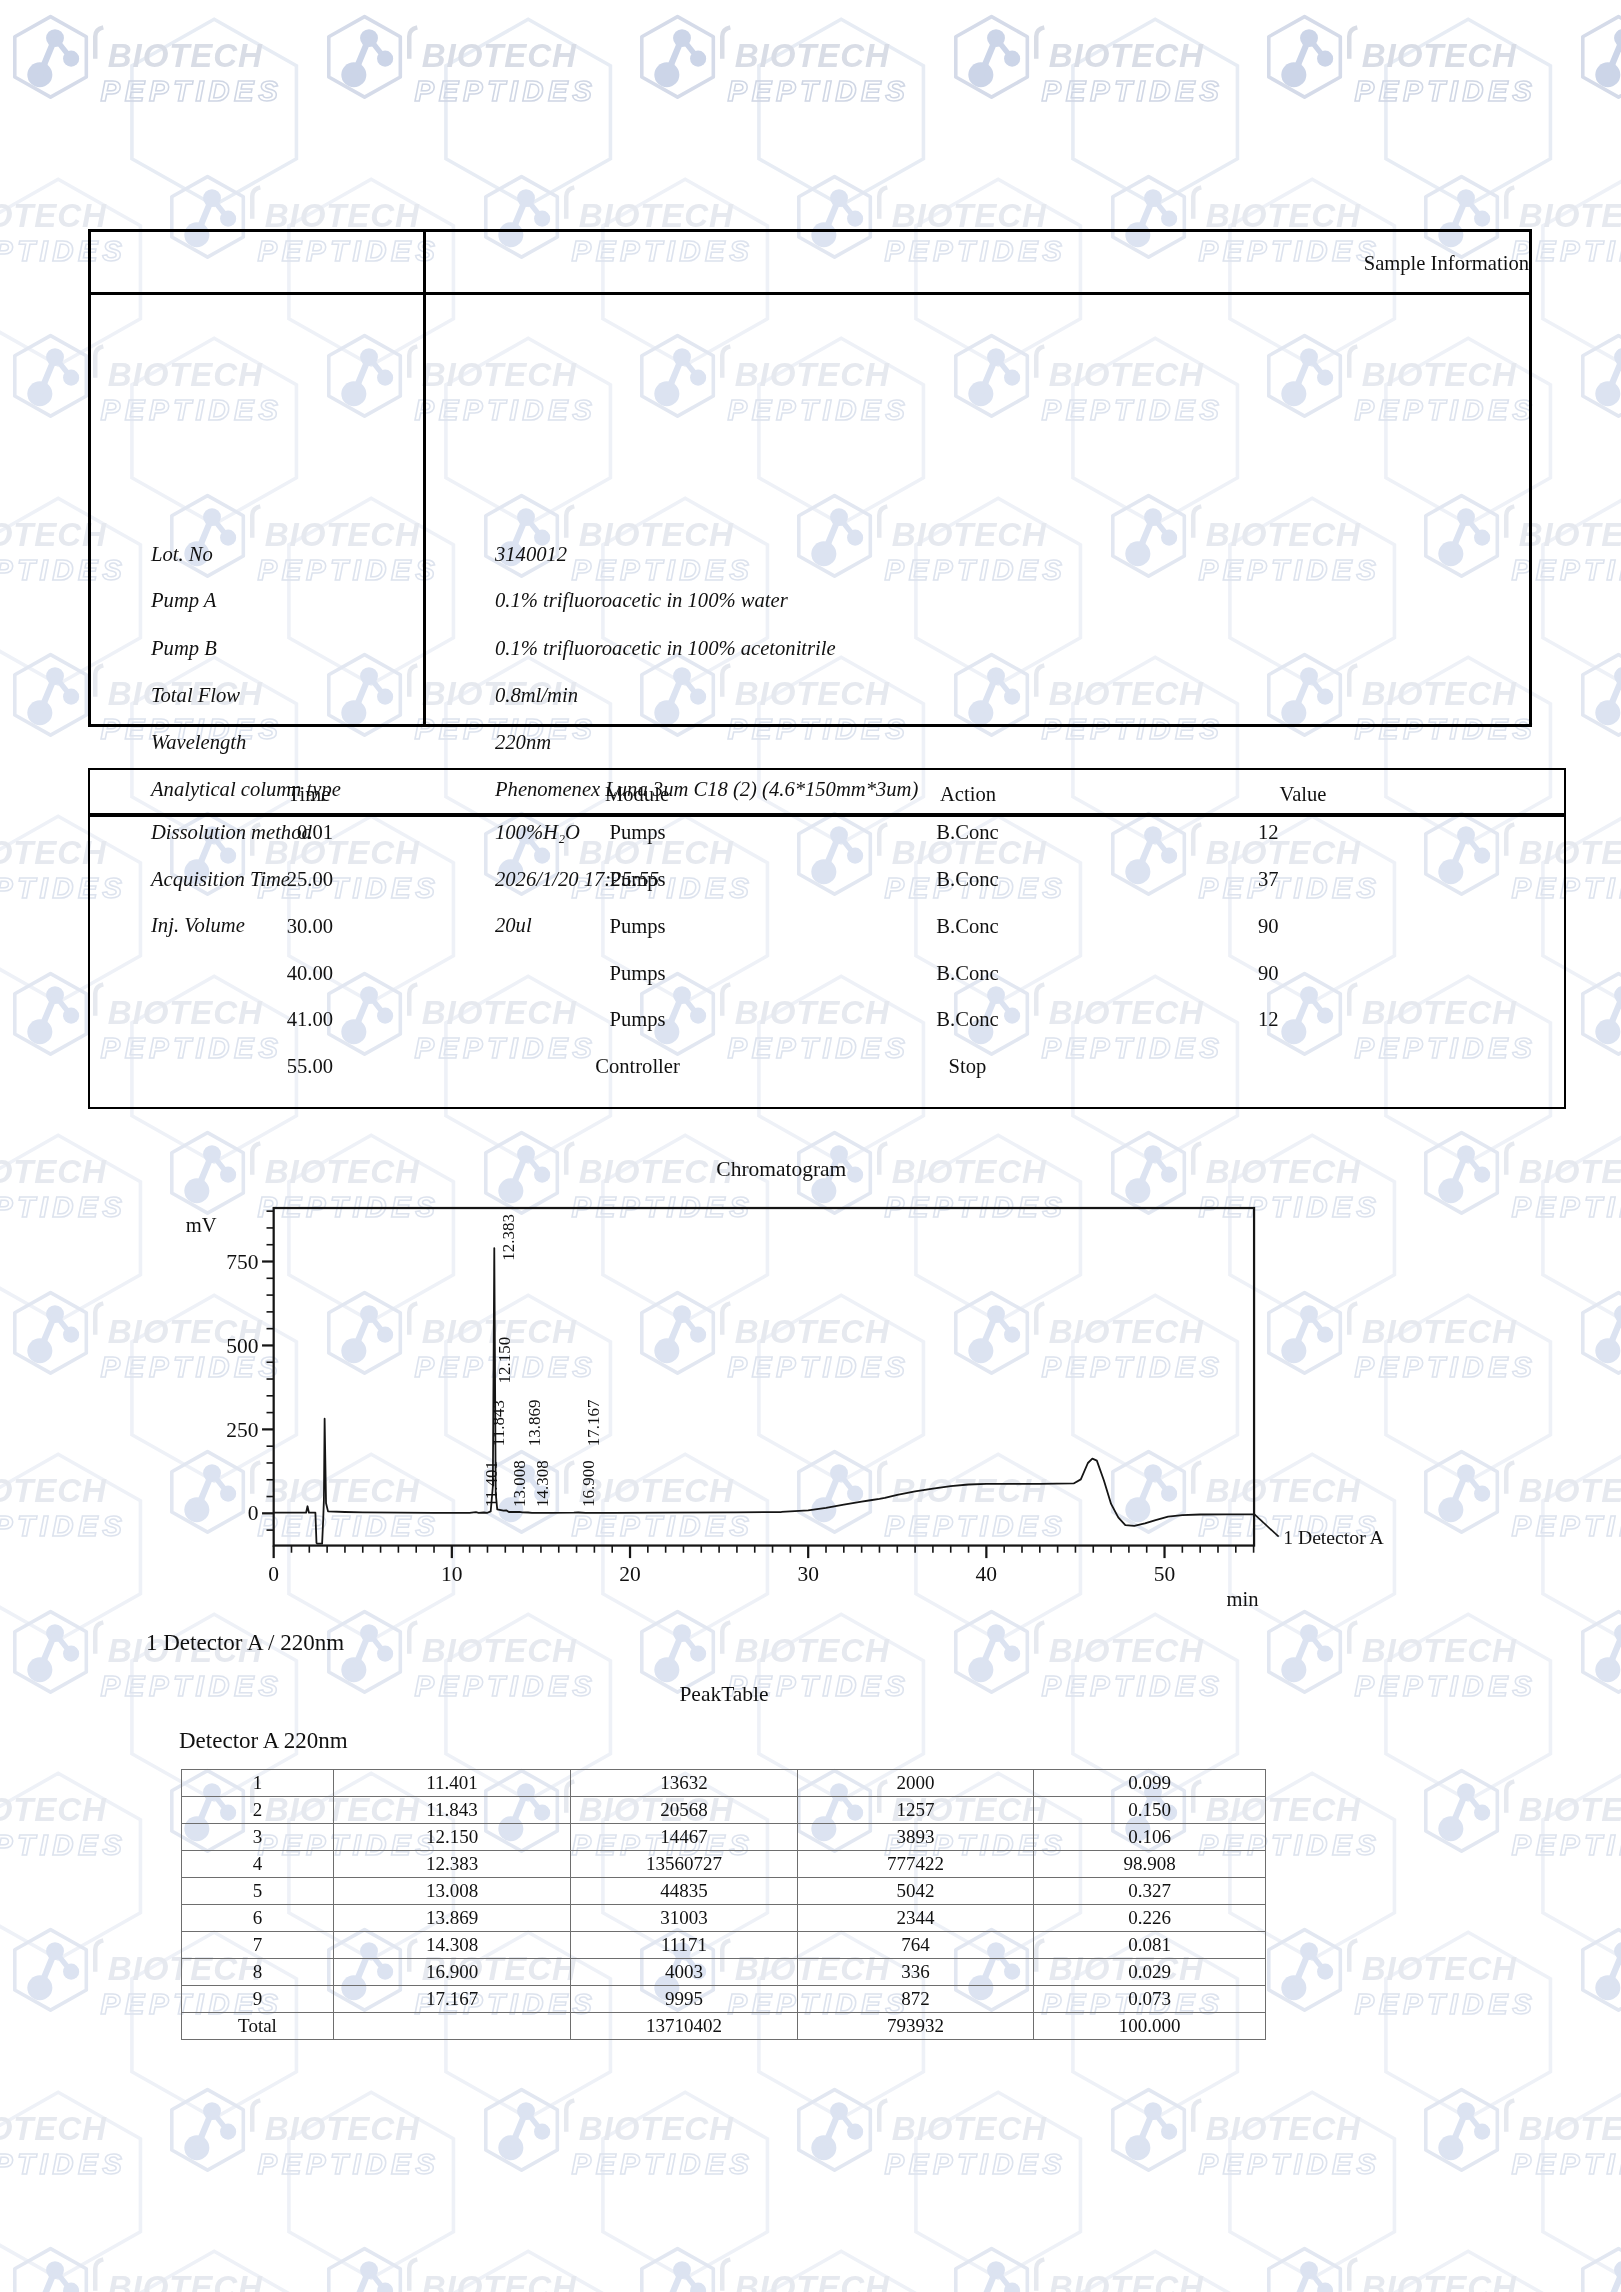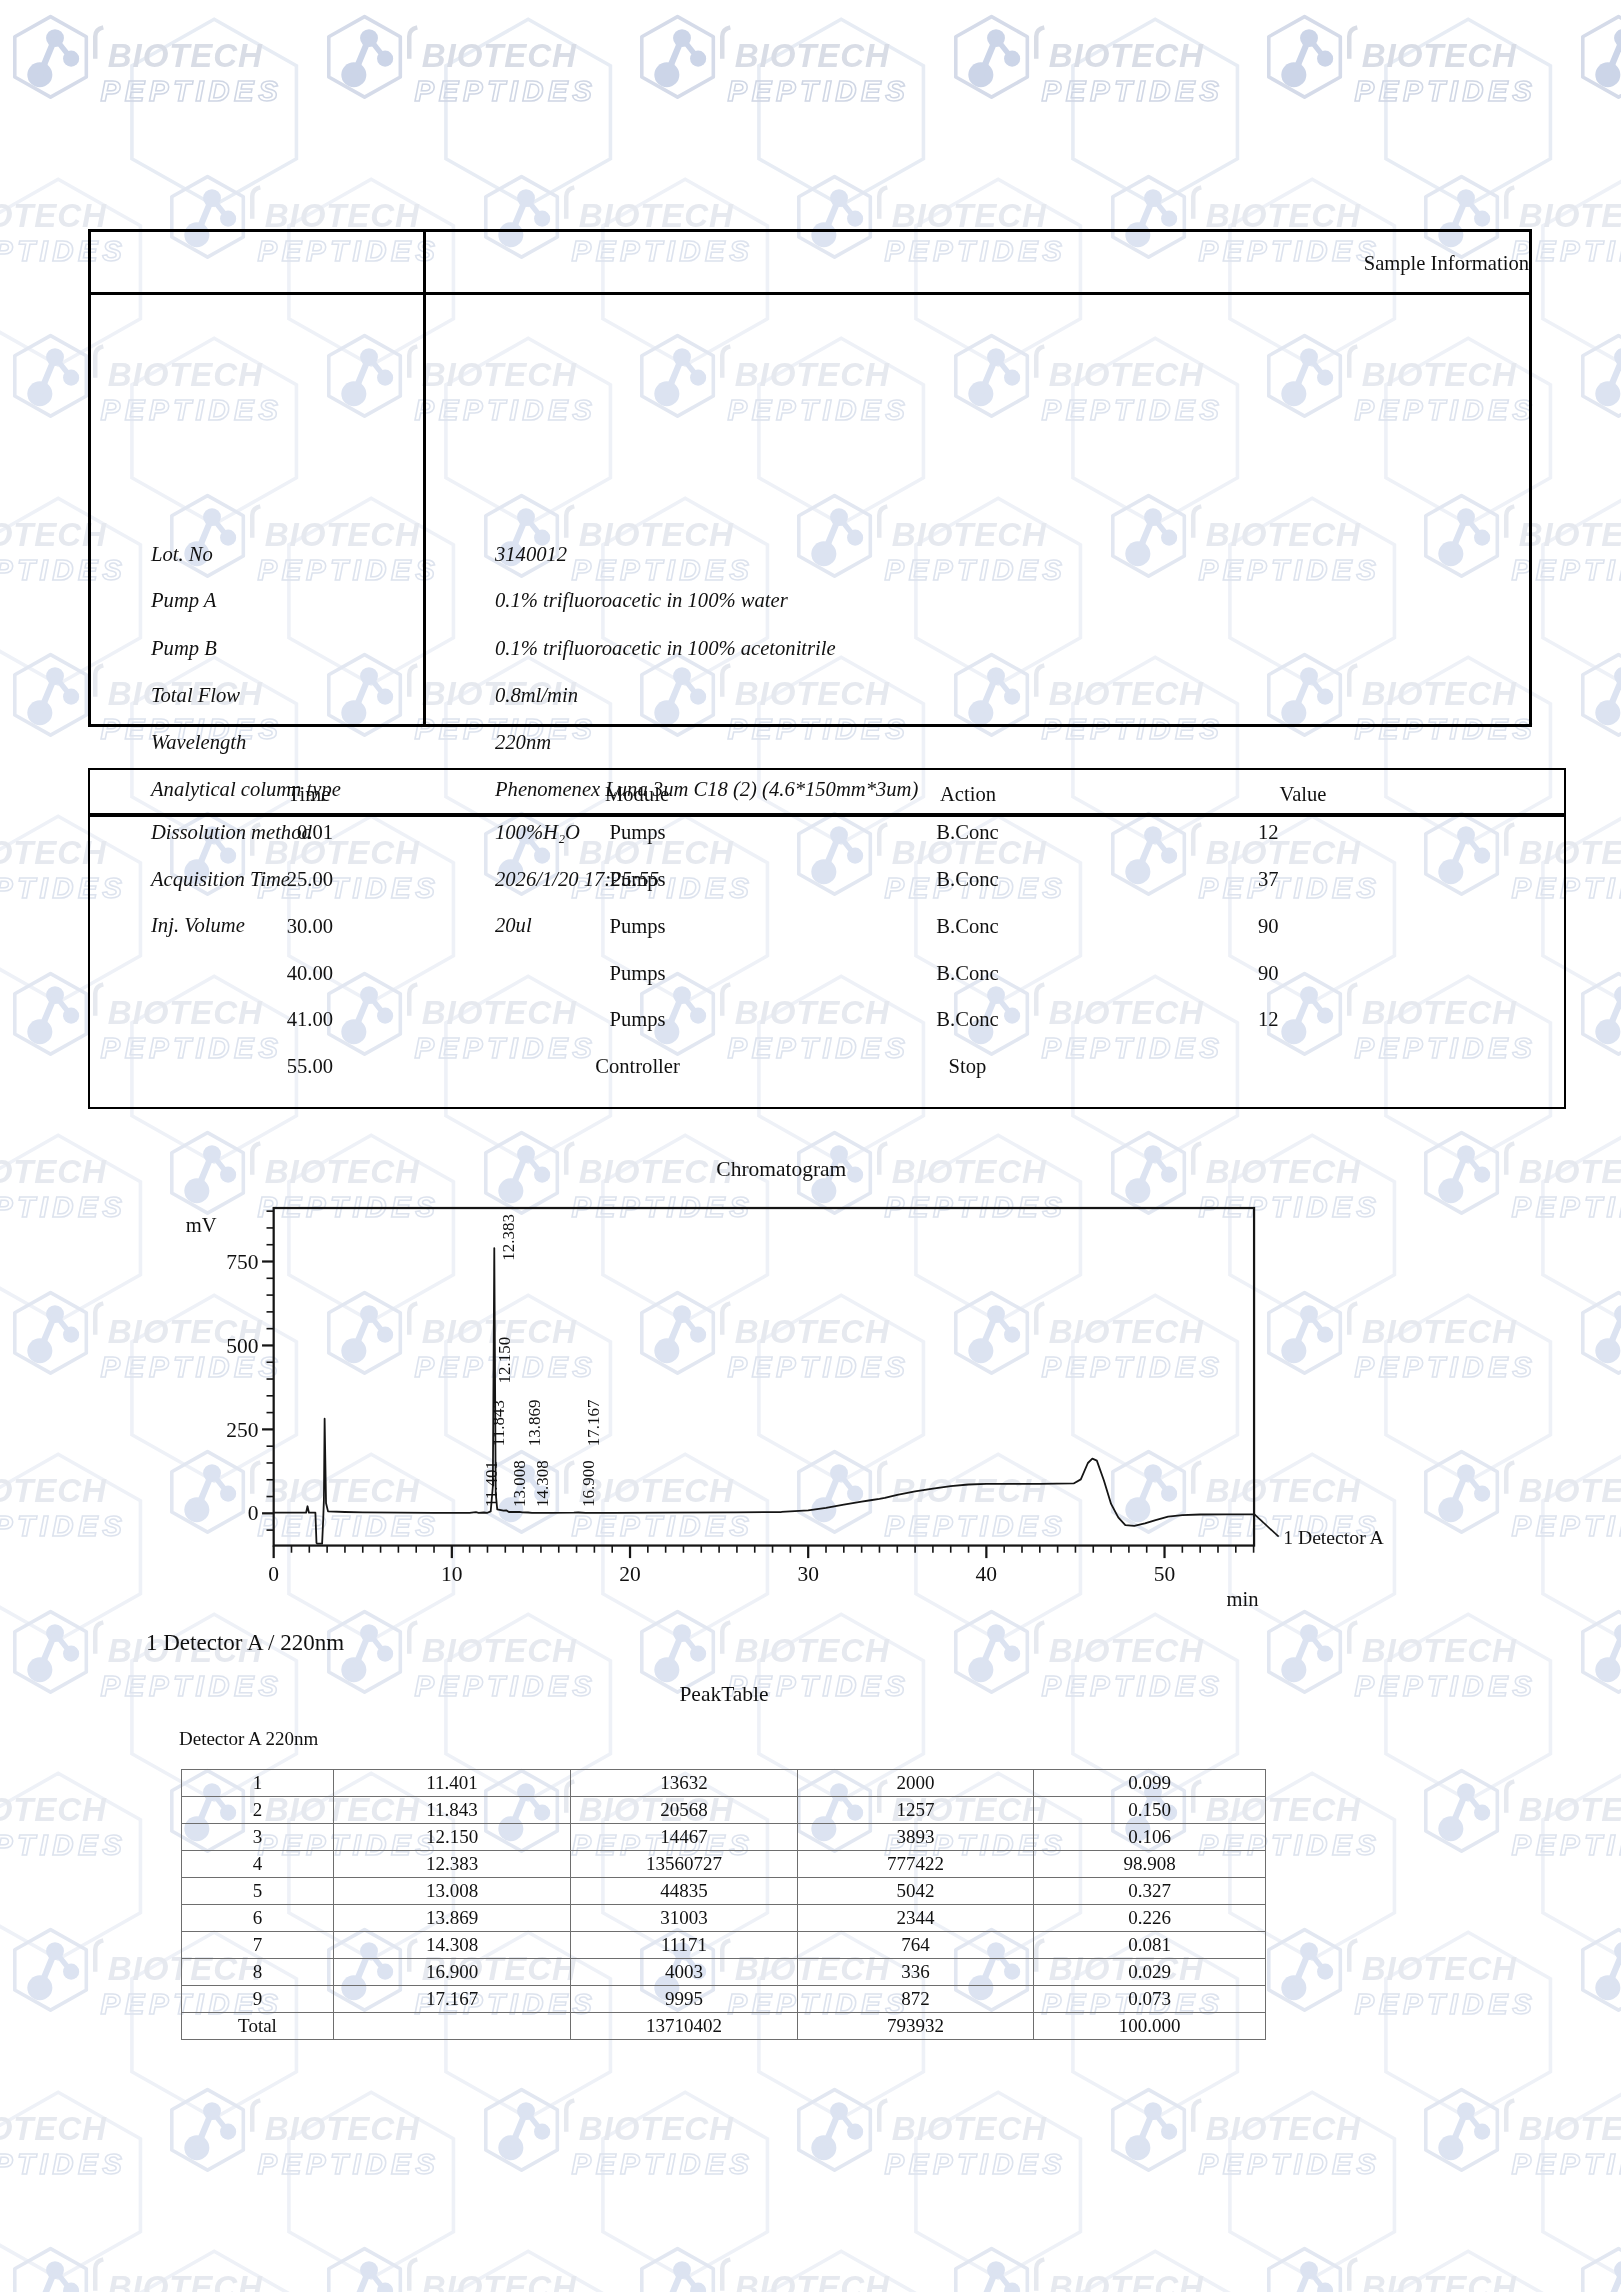--- a/index.html
+++ b/index.html
@@ -43,21 +43,21 @@
   .pg-c1{left:458px;width:179px;text-align:center;}
   .pg-c2{left:788px;width:179px;text-align:center;}
   .pg-c3{left:1168px;width:179px;text-align:left;}
 
   
   #chart-svg{position:absolute;left:134px;top:1146px;z-index:1;}
 
   
   .pt-detline{position:absolute;left:146px;top:1630px;font-size:23px;}
   .pt-title{position:absolute;left:724px;top:1682px;font-size:21.5px;transform:translateX(-50%);}
-  .pt-sub{position:absolute;left:179px;top:1728px;font-size:19px;}
+  .pt-sub{position:absolute;left:179px;top:1728px;font-size:23px;}
   table.peak{
     position:absolute;left:181px;top:1769px;width:1085px;
     border-collapse:collapse;table-layout:fixed;
     border:1.8px solid #2a2a2a;background:transparent;
   }
   table.peak th, table.peak td{
     border:0.9px solid #6e6e6e;height:26px;padding:0;
     font-size:19px;line-height:19.7px;text-align:center;font-weight:normal;
     font-family:"Liberation Serif", serif;overflow:hidden;
   }

